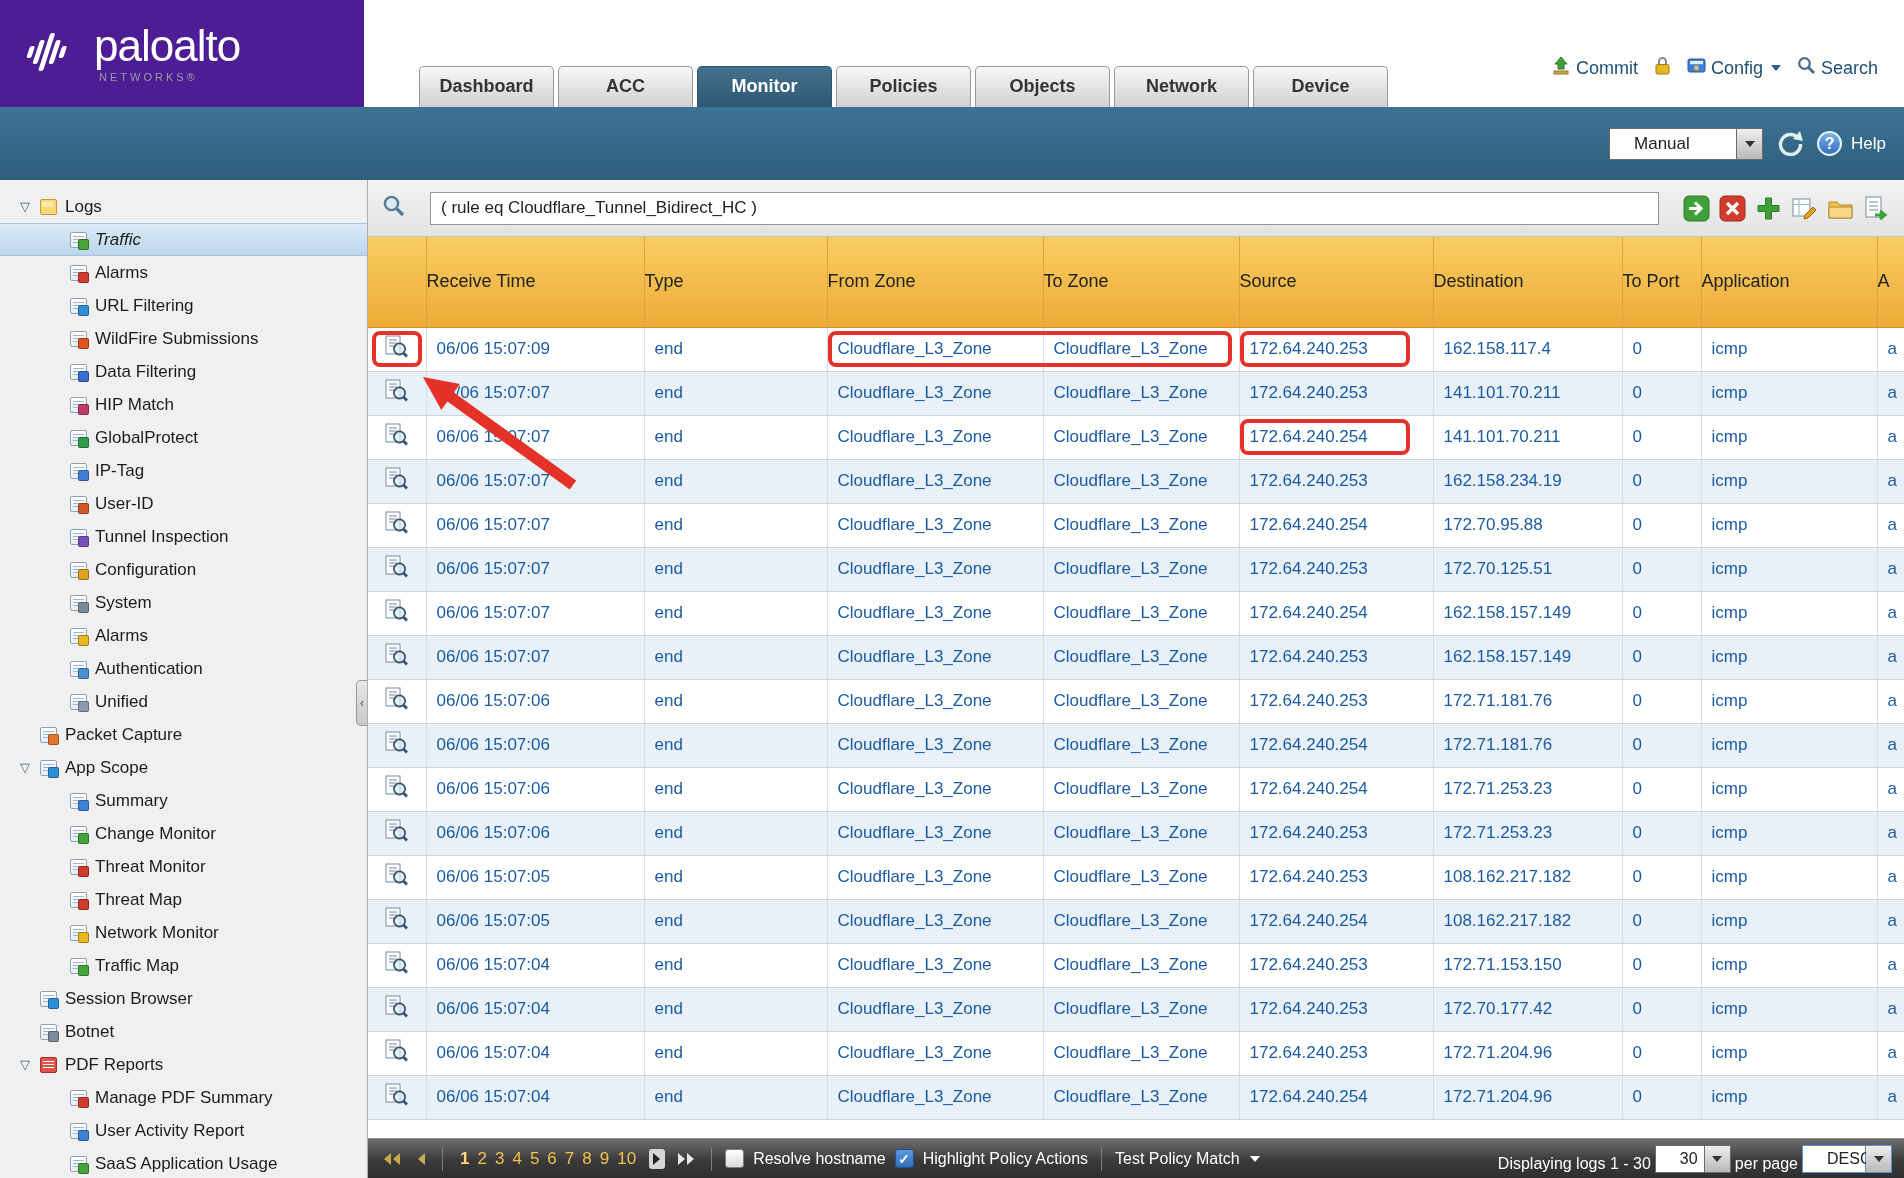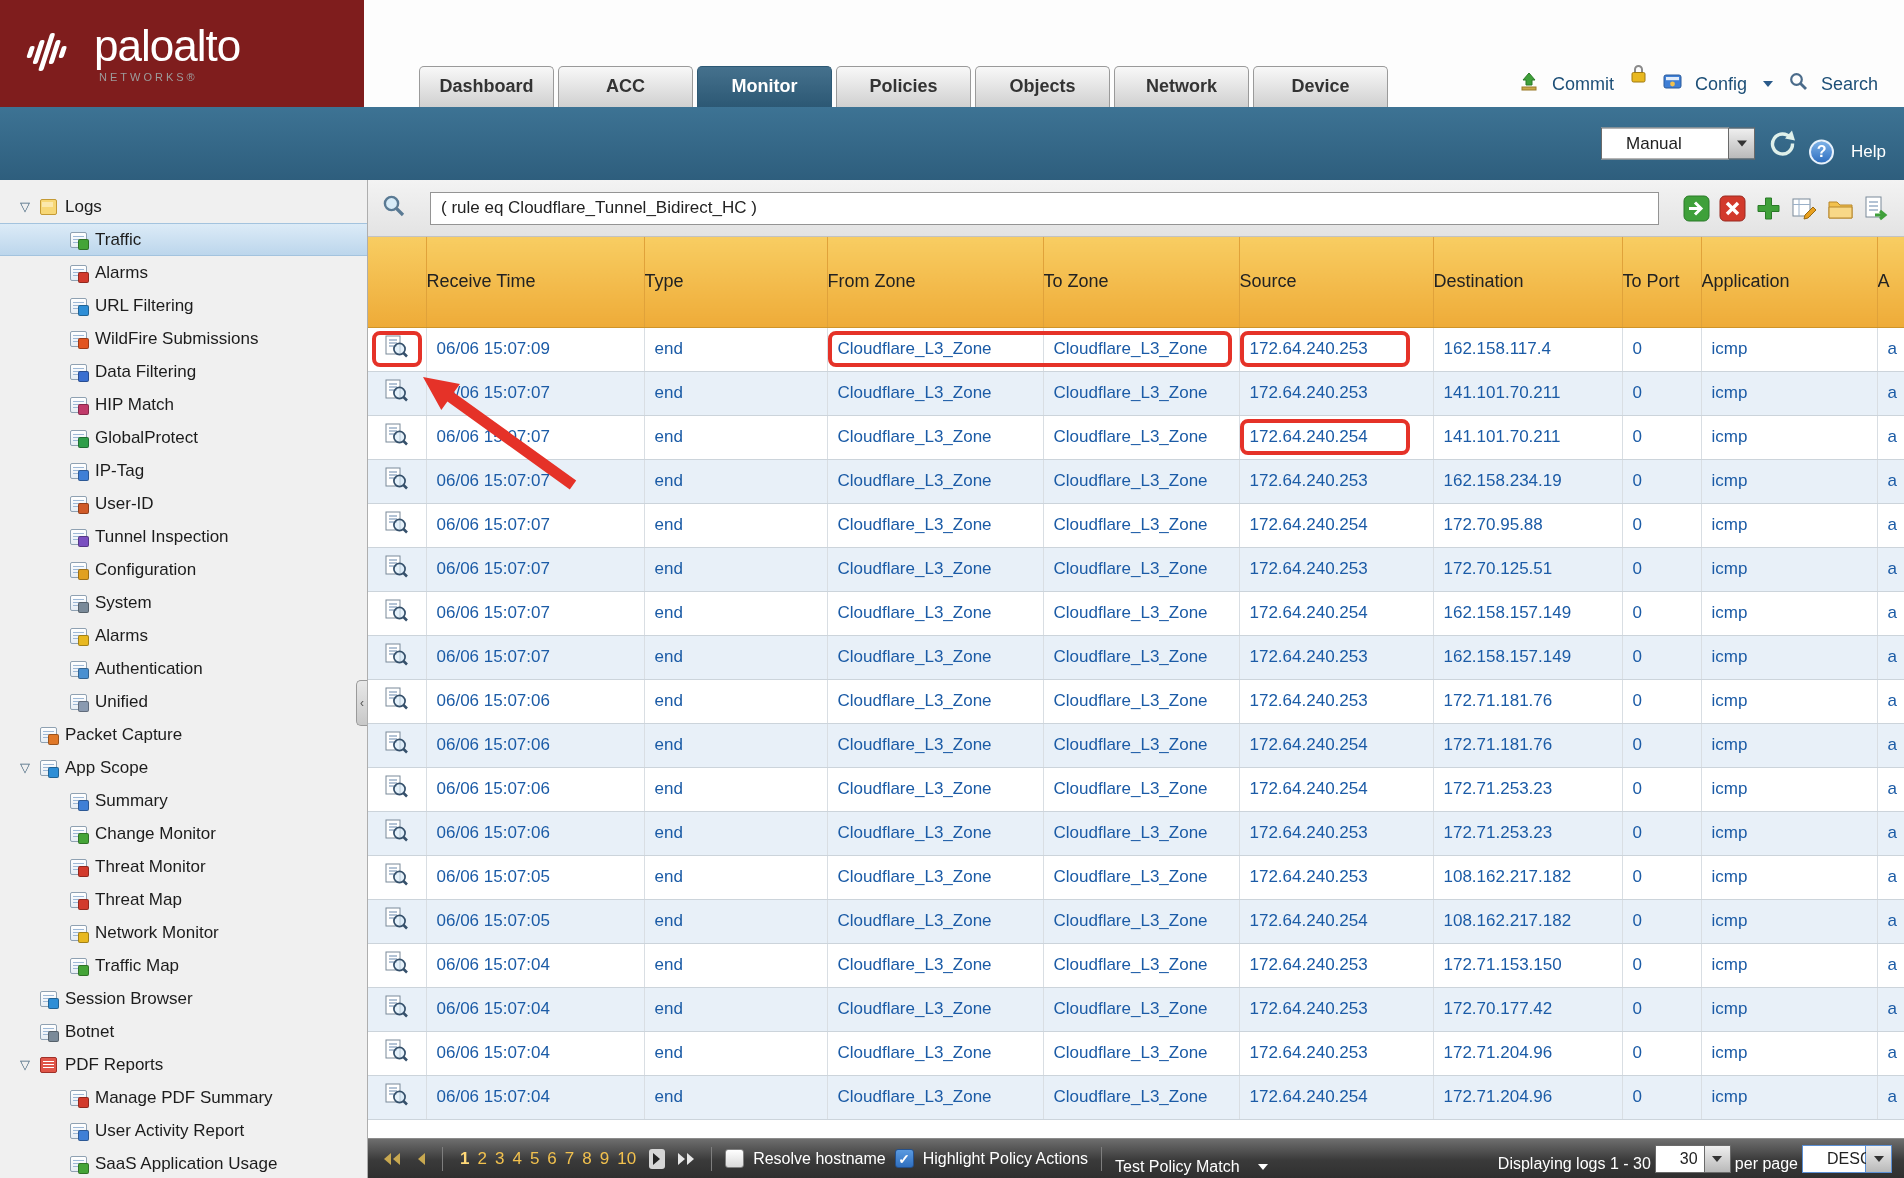--- a/index.html
+++ b/index.html
@@ -2,33 +2,33 @@
 <html><head>
 <meta charset="utf-8">
 <style>
   * { margin:0; padding:0; box-sizing:border-box; }
   html,body { width:1904px; height:1178px; overflow:hidden; background:#fff;
     font-family:"Liberation Sans", sans-serif; }
   .app { position:relative; width:1904px; height:1178px; display:flex; flex-direction:column; }
 
   
   .topbar { position:relative; height:107px; background:#fdfdfd; flex:0 0 auto; }
-  .logo-block { position:absolute; left:0; top:0; width:364px; height:107px; background:#7f1d1d;
+  .logo-block { position:absolute; left:0; top:0; width:364px; height:107px; background:#4c1d95;
     display:flex; align-items:center; padding-left:20px; }
   .brand-text { margin-left:10px; }
   .brand-name { color:#fff; font-size:44px; line-height:1; letter-spacing:-1px; }
   .brand-sub { color:#9d9d9d; font-size:11px; letter-spacing:3px; margin-top:3px; margin-left:5px; }
   .tabs { position:absolute; left:419px; bottom:0; display:flex; gap:4px; }
   .tab { width:135px; height:41px; line-height:39px; text-align:center; font-size:18px; font-weight:bold;
     color:#333; background:linear-gradient(#f8f8f8,#d0d0d0); border:1px solid #9a9a9a; border-bottom:none;
     border-radius:5px 5px 0 0; cursor:pointer; }
   .tab.active { background:linear-gradient(#45718d,#2c5874); color:#fff; border-color:#2c5874; }
   .top-actions { position:absolute; right:26px; top:56px; display:flex; align-items:center; gap:16px;
     font-size:18px; color:#1d4f77; }
-  .ta-group { display:flex; align-items:center; gap:13px; cursor:pointer;margin-top:16px; }
+  .ta-group { display:flex; align-items:center; gap:5px; cursor:pointer; }
   .ta-caret { width:0; height:0; border-left:5px solid transparent; border-right:5px solid transparent;
     border-top:6px solid #2a5a8a; margin-left:3px; }
 
   
   .band { height:73px; background:linear-gradient(#3d7394,#2e5e7d); position:relative; flex:0 0 auto; }
   .band-controls { position:absolute; right:18px; top:50%; transform:translateY(-50%);
     display:flex; align-items:center; gap:10px; }
   .select-box { display:flex; height:32px; }
   .select-val { background:#fff; border:1px solid #6a6a6a; font-size:17px; padding:0 24px;
     display:flex; align-items:center; color:#222; }
@@ -44,21 +44,21 @@
 
   
   .content { flex:1; display:flex; min-height:0; }
   .sidebar { width:368px; flex:0 0 auto; background:#f0f0f0; border-right:1px solid #aeaeae;
     position:relative; padding-top:10px; overflow:hidden; }
   .tree-item { height:33px; display:flex; align-items:center; cursor:pointer; color:#1c1c1c;
     font-size:17px; white-space:nowrap; }
   .tree-item.lvl0 { padding-left:20px; }
   .tree-item.lvl1 { padding-left:70px; }
   .tree-item.selected { background:linear-gradient(#dcebf7,#bcd6ec);
-    border-top:1px solid #a3c3de; border-bottom:1px solid #a3c3de; }
+    border-top:1px solid #a3c3de; border-bottom:1px solid #a3c3de;font-style:italic; }
   .tree-arrow { width:20px; font-size:13px; color:#3f6079; flex:0 0 auto; }
   .tree-label { margin-left:8px; }
   .ti { width:17px; height:16px; flex:0 0 auto; position:relative; border:1px solid #8fa1b2;
     border-radius:2px; background:linear-gradient(#ffffff,#e6edf4); }
   .ti::before { content:''; position:absolute; left:2px; right:2px; top:3px; height:8px;
     background:repeating-linear-gradient(#9db8d6 0 1px, transparent 1px 3px); }
   .ti::after { content:''; position:absolute; right:-3px; bottom:-3px; width:9px; height:9px;
     border-radius:2px; background:var(--b,#2f7fd0); border:1px solid rgba(0,0,0,.3); }
   .ic-logs { background:#f7d776; border-color:#c49a35; }
   .ic-logs::before { left:1px; right:auto; top:2px; width:11px; height:5px; background:#fbe8ad; }

